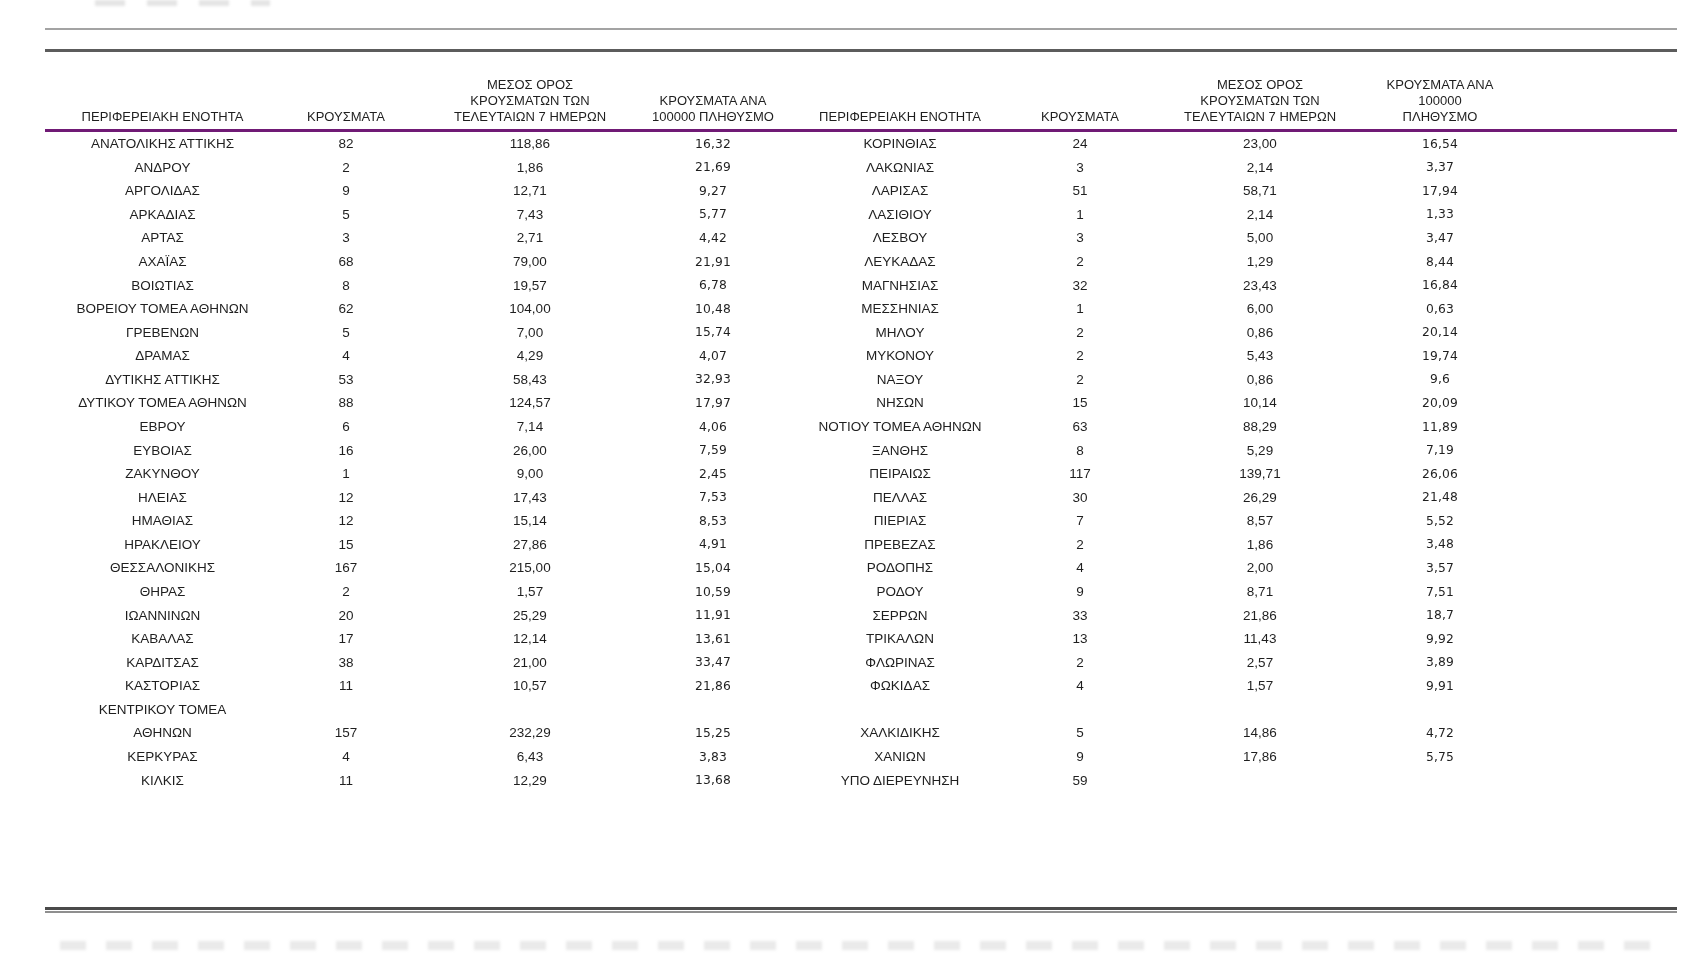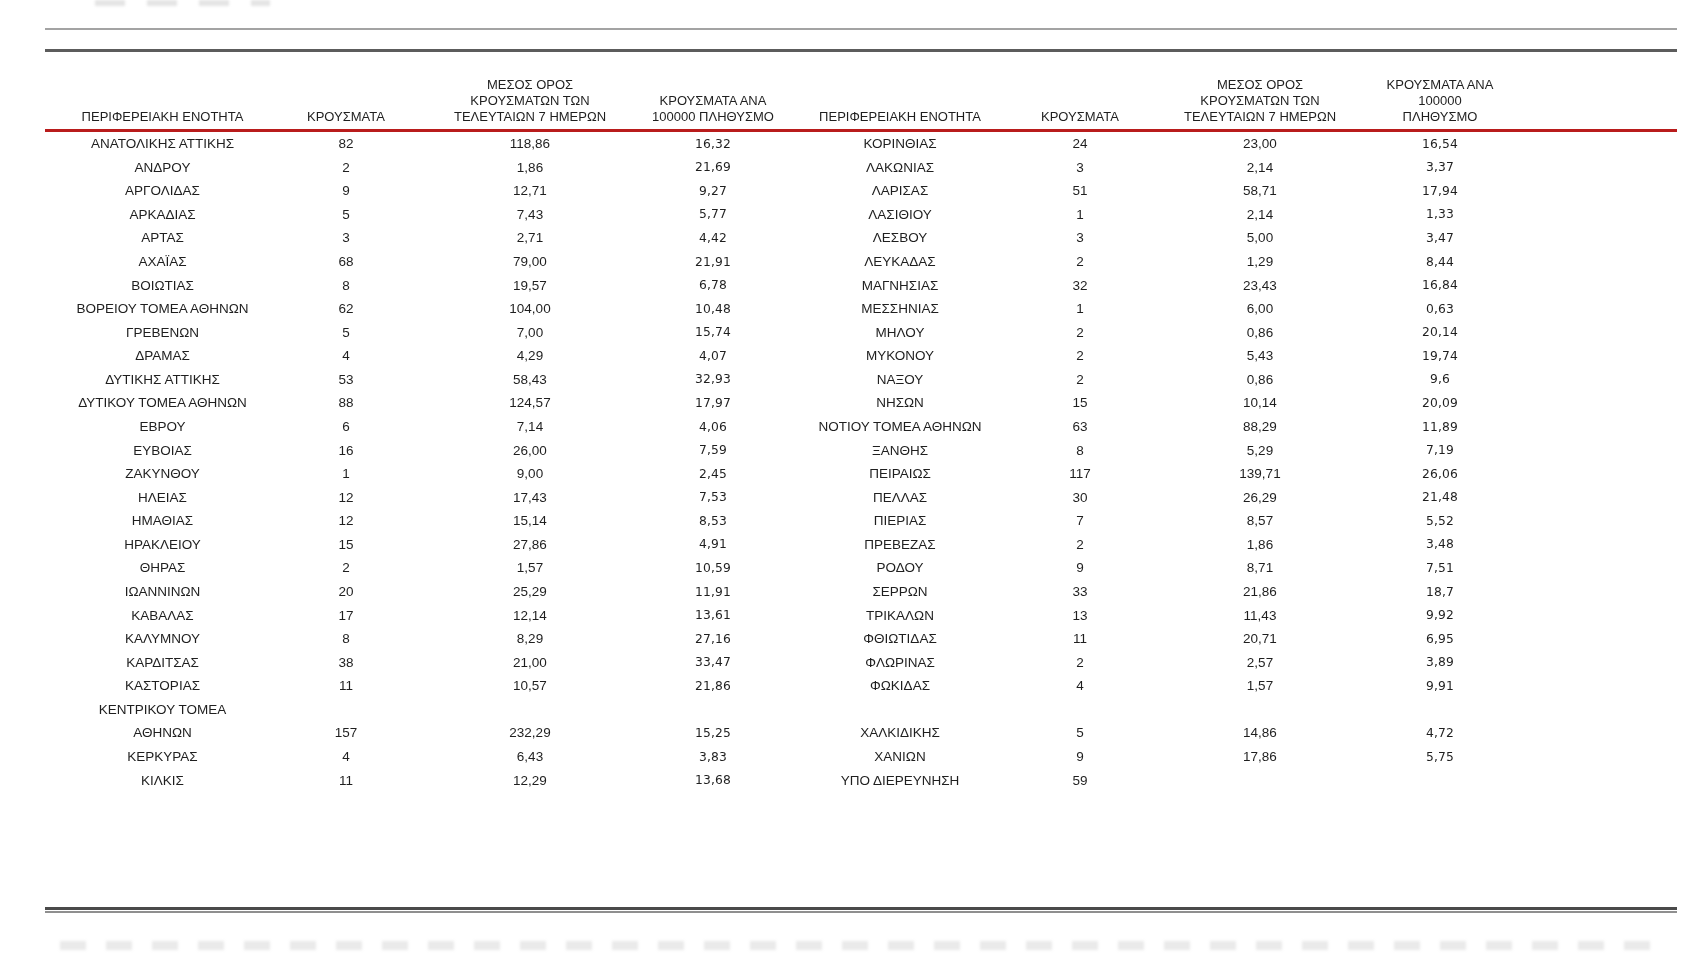--- a/index.html
+++ b/index.html
@@ -16,21 +16,21 @@
   table.cases{
     position:absolute;left:45px;top:55px;width:1632px;
     border-collapse:collapse;table-layout:fixed;
   }
   col.c-name1{width:235px;} col.c-num1{width:132px;} col.c-avg1{width:236px;} col.c-per1{width:130px;}
   col.c-name2{width:244px;} col.c-num2{width:116px;} col.c-avg2{width:244px;} col.c-per2{width:116px;}
   col.c-fill{width:179px;}
   thead th{
     height:70px;vertical-align:bottom;text-align:center;font-weight:normal;
     font-size:13px;line-height:16px;white-space:pre-line;padding:0 0 4px 0;
-    border-bottom:3px solid #b91c1c;color:#1f1f1f;
+    border-bottom:3px solid #701a75;color:#1f1f1f;
   }
   tbody td{
     height:23.58px;padding:0;text-align:center;vertical-align:middle;
     font-size:13.5px;line-height:1;white-space:nowrap;overflow:hidden;
   }
   tbody td.per{font-family:"DejaVu Sans",sans-serif;font-size:12.3px;letter-spacing:0.2px;}
   tbody td.it{}
   .smudge{position:absolute;filter:blur(1.4px);pointer-events:none;}
   .smudge-top{left:95px;top:0;width:175px;height:6px;
     background:repeating-linear-gradient(90deg,rgba(130,130,130,.22) 0 30px,transparent 30px 52px);}
@@ -271,20 +271,31 @@
           <td class="num">15</td>
           <td class="num">27,86</td>
           <td class="per">4,91</td>
           <td class="name">ΠΡΕΒΕΖΑΣ</td>
           <td class="num">2</td>
           <td class="num">1,86</td>
           <td class="per">3,48</td>
           <td></td>
         </tr>
         <tr>
+          <td class="name">ΘΕΣΣΑΛΟΝΙΚΗΣ</td>
+          <td class="num">167</td>
+          <td class="num">215,00</td>
+          <td class="per">15,04</td>
+          <td class="name">ΡΟΔΟΠΗΣ</td>
+          <td class="num">4</td>
+          <td class="num">2,00</td>
+          <td class="per">3,57</td>
+          <td></td>
+        </tr>
+        <tr>
           <td class="name">ΘΗΡΑΣ</td>
           <td class="num">2</td>
           <td class="num">1,57</td>
           <td class="per">10,59</td>
           <td class="name">ΡΟΔΟΥ</td>
           <td class="num">9</td>
           <td class="num">8,71</td>
           <td class="per">7,51</td>
           <td></td>
         </tr>
@@ -304,31 +315,20 @@
           <td class="num">17</td>
           <td class="num">12,14</td>
           <td class="per">13,61</td>
           <td class="name">ΤΡΙΚΑΛΩΝ</td>
           <td class="num">13</td>
           <td class="num">11,43</td>
           <td class="per">9,92</td>
           <td></td>
         </tr>
         <tr>
-          <td class="name">ΚΑΛΥΜΝΟΥ</td>
-          <td class="num">8</td>
-          <td class="num">8,29</td>
-          <td class="per">27,16</td>
-          <td class="name">ΦΘΙΩΤΙΔΑΣ</td>
-          <td class="num">11</td>
-          <td class="num">20,71</td>
-          <td class="per">6,95</td>
-          <td></td>
-        </tr>
-        <tr>
           <td class="name">ΚΑΡΔΙΤΣΑΣ</td>
           <td class="num">38</td>
           <td class="num">21,00</td>
           <td class="per">33,47</td>
           <td class="name">ΦΛΩΡΙΝΑΣ</td>
           <td class="num">2</td>
           <td class="num">2,57</td>
           <td class="per">3,89</td>
           <td></td>
         </tr>

